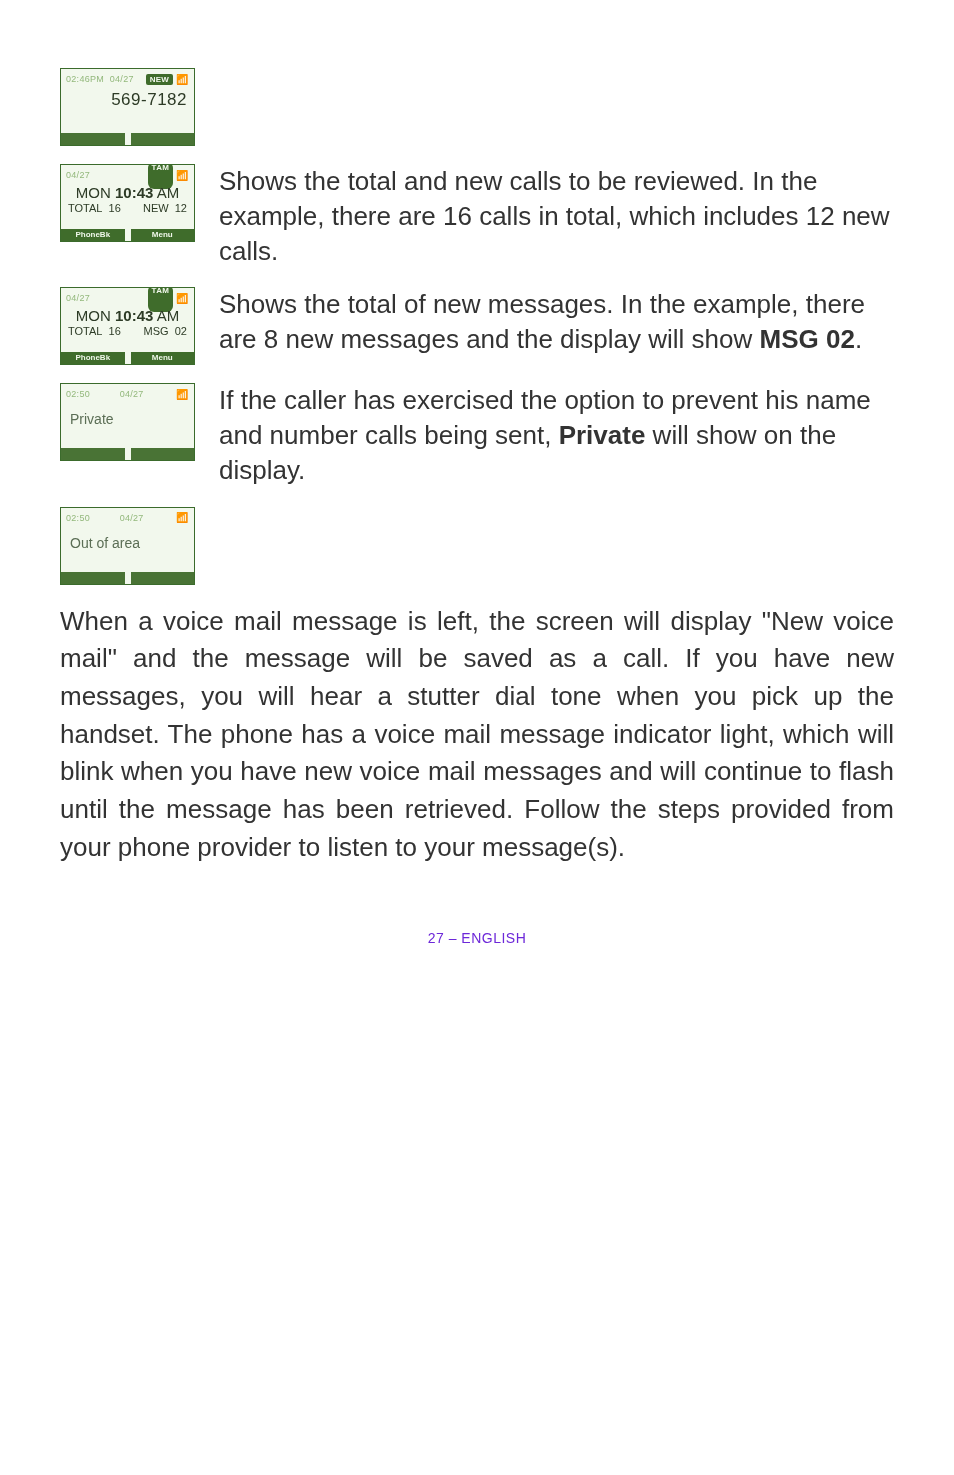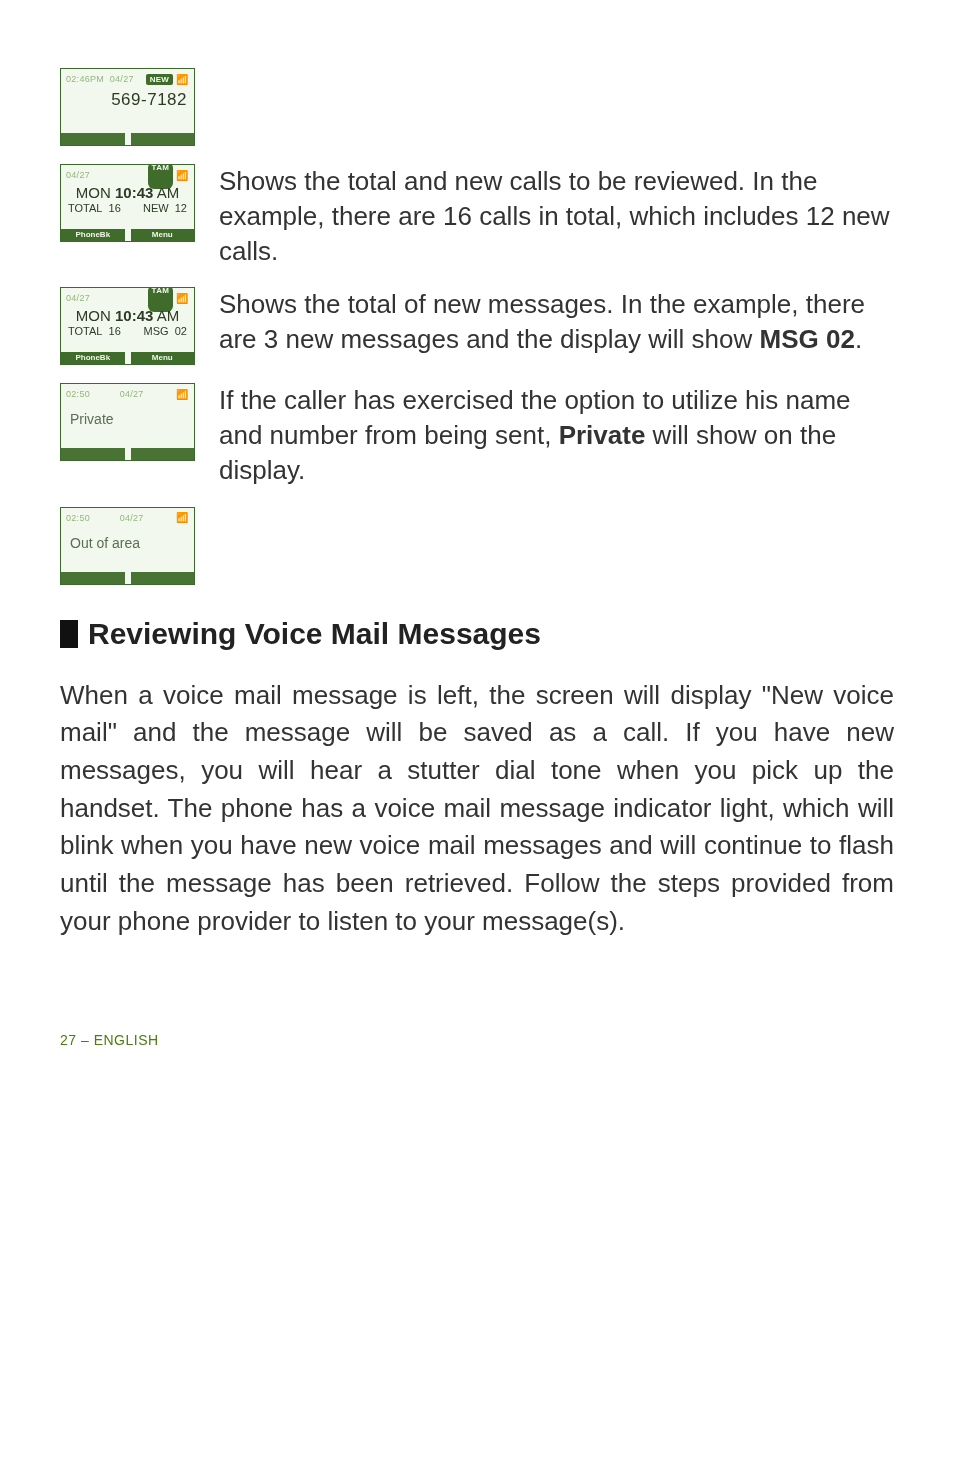--- a/index.html
+++ b/index.html
@@ -41,21 +41,21 @@
     margin: 32px 0 26px 0;
     display:flex; align-items:center;
   }
   h2.section .blk {
     display:inline-block; width:18px; height:28px; background:#111; margin-right:10px;
   }
 
   p.body { font-size:26px; line-height:1.45; color:#333; text-align:justify; margin-bottom:26px; text-justify: inter-word; }
   p.body b { font-weight:700; }
 
-  .footer { text-align:left; font-size:14px; color:#4d7c0f; margin-top:92px; letter-spacing:.5px;}
+  .footer { text-align:center; font-size:14px; color:#6d28d9; margin-top:64px; letter-spacing:.5px;}
 </style>
 </head>
 <body>
 
 <div class="page">
 
   <div class="row">
     <div class="lcd">
       <div class="top">
         <span>02:46PM</span>&nbsp;&nbsp;
@@ -112,42 +112,42 @@
         <span><span>TOTAL</span>&nbsp;&nbsp;<span>16</span></span>
         <span><span>MSG</span>&nbsp;&nbsp;<span>02</span></span>
       </div>
       <div class="softkeys">
         <div class="sk filled">PhoneBk</div>
         <div class="gap"></div>
         <div class="sk filled">Menu</div>
       </div>
     </div>
     <div class="text">
-      <span>Shows the total of new messages. In the example, there are 3 new messages and the display will show </span><b>MSG 02</b><span>.</span>
+      <span>Shows the total of new messages. In the example, there are 8 new messages and the display will show </span><b>MSG 02</b><span>.</span>
     </div>
   </div>
 
   <div class="row">
     <div class="lcd">
       <div class="top">
         <span>02:50</span>
         <span class="spacer"></span>
         <span>04/27</span>
         <span class="spacer"></span>
         <span class="antenna">📶</span>
       </div>
       <div class="privline">Private</div>
       <div class="softkeys">
         <div class="sk empty"></div>
           <div class="gap"></div>
           <div class="sk empty"></div>
       </div>
     </div>
     <div class="text">
-      <span>If the caller has exercised the option to utilize his name and number from being sent, </span><b>Private</b><span> will show on the display.</span>
+      <span>If the caller has exercised the option to prevent his name and number calls being sent, </span><b>Private</b><span> will show on the display.</span>
     </div>
   </div>
 
   <div class="row">
     <div class="lcd">
       <div class="top">
         <span>02:50</span>
         <span class="spacer"></span>
         <span>04/27</span>
         <span class="spacer"></span>
@@ -155,23 +155,19 @@
       </div>
       <div class="privline">Out of area</div>
       <div class="softkeys">
         <div class="sk empty"></div>
           <div class="gap"></div>
           <div class="sk empty"></div>
       </div>
     </div>
   </div>
 
-  <h2 class="section">
-    <span class="blk"></span>
-    <span>Reviewing Voice Mail Messages</span>
-  </h2>
 
 
   <p class="body">When a voice mail message is left, the screen will display "New voice mail" and the message will be saved as a call. If you have new messages, you will hear a stutter dial tone when you pick up the handset.  The phone has a voice mail message indicator light, which will blink when you have new voice mail messages and will continue to flash until the message has been retrieved.  Follow the steps provided from your phone provider to listen to your message(s).</p>
 
   <div class="footer">27 – ENGLISH</div>
 
 </div>
 
 </body></html>

